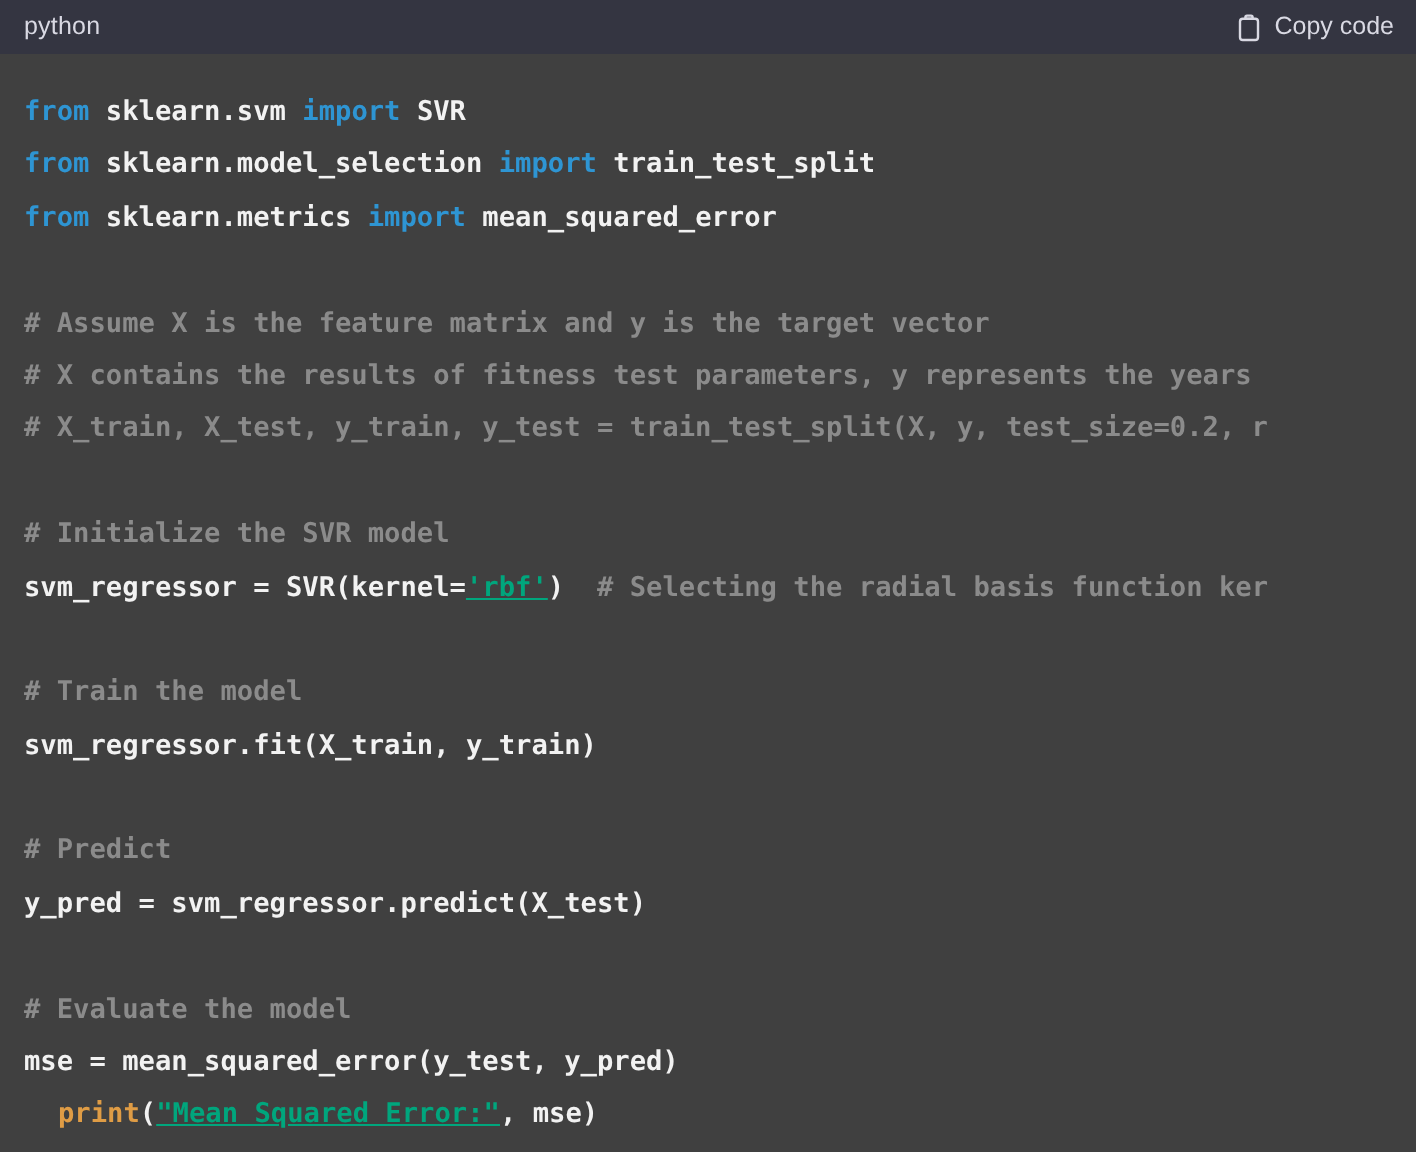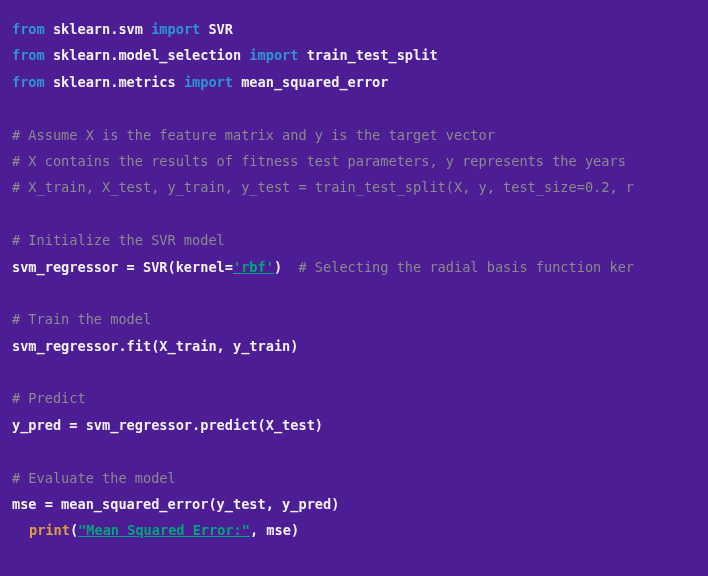--- a/index.html
+++ b/index.html
@@ -50,48 +50,61 @@
     font-size: 12.5px;
     font-family: "Liberation Sans", sans-serif;
     cursor: pointer;
     line-height: 1;
   }
   #copy-button svg { display: block; }
 
   
   #code-body {
     flex: 1;
-    background: #4c1d95;
+    background: #404040;
     overflow: hidden;
     padding: 16px 0 0 0;
     box-sizing: border-box;
   }
   pre#code-pre {
     margin: 0;
     padding: 0 0 0 12px;
     font-family: "DejaVu Sans Mono", "Liberation Mono", monospace;
     font-size: 13.6px;
     line-height: 26.4px;
     white-space: pre;
     overflow: hidden;
     color: #f2f2f2;
     font-weight: 700;
   }
   pre#code-pre .ln { display: block; height: 26.4px; }
 
   
   .tok-kw      { color: #2e95d3; }
   .tok-plain   { color: #f2f2f2; }
-  .tok-comment { color: #8b8b8b; font-weight: 400; }
+  .tok-comment { color: #8b8b8b; font-weight: 700; }
   .tok-str     { color: #00a67d; text-decoration: underline; }
   .tok-fn      { color: #df9c45; margin-left: 17px; }
 </style>
 </head>
 <body>
 
 <div id="code-block">
 
+  <div id="code-header">
+    <span id="lang-label">python</span>
+
+    <div id="copy-button">
+      <span>
+        <svg width="13" height="14" viewBox="0 0 13 14" fill="none" stroke="#d9d9e3" stroke-width="1.2" stroke-linecap="round" stroke-linejoin="round">
+          <rect x="2" y="2.4" width="9" height="10.6" rx="1.4"></rect>
+          <path d="M4.7 2.4 V1.6 a0.8 0.8 0 0 1 0.8 -0.8 h2 a0.8 0.8 0 0 1 0.8 0.8 V2.4 Z"></path>
+        </svg>
+      </span>
+      <span>Copy code</span>
+    </div>
+  </div>
 
   <div id="code-body">
     <pre id="code-pre"><span class="ln"><span class="tok-kw">from </span><span class="tok-plain">sklearn.svm </span><span class="tok-kw">import </span><span class="tok-plain">SVR</span></span><span class="ln"><span class="tok-kw">from </span><span class="tok-plain">sklearn.model_selection </span><span class="tok-kw">import </span><span class="tok-plain">train_test_split</span></span><span class="ln"><span class="tok-kw">from </span><span class="tok-plain">sklearn.metrics </span><span class="tok-kw">import </span><span class="tok-plain">mean_squared_error</span></span><span class="ln">&nbsp;</span><span class="ln"><span class="tok-comment"># Assume X is the feature matrix and y is the target vector</span></span><span class="ln"><span class="tok-comment"># X contains the results of fitness test parameters, y represents the years</span></span><span class="ln"><span class="tok-comment"># X_train, X_test, y_train, y_test = train_test_split(X, y, test_size=0.2, r</span></span><span class="ln">&nbsp;</span><span class="ln"><span class="tok-comment"># Initialize the SVR model</span></span><span class="ln"><span class="tok-plain">svm_regressor = SVR(kernel=</span><span class="tok-str">'rbf'</span><span class="tok-plain">)</span><span class="tok-comment">  # Selecting the radial basis function ker</span></span><span class="ln">&nbsp;</span><span class="ln"><span class="tok-comment"># Train the model</span></span><span class="ln"><span class="tok-plain">svm_regressor.fit(X_train, y_train)</span></span><span class="ln">&nbsp;</span><span class="ln"><span class="tok-comment"># Predict</span></span><span class="ln"><span class="tok-plain">y_pred = svm_regressor.predict(X_test)</span></span><span class="ln">&nbsp;</span><span class="ln"><span class="tok-comment"># Evaluate the model</span></span><span class="ln"><span class="tok-plain">mse = mean_squared_error(y_test, y_pred)</span></span><span class="ln"><span class="tok-fn">print</span><span class="tok-plain">(</span><span class="tok-str">"Mean Squared Error:"</span><span class="tok-plain">, mse)</span></span></pre>
   </div>
 
 </div>
 
 </body></html>

